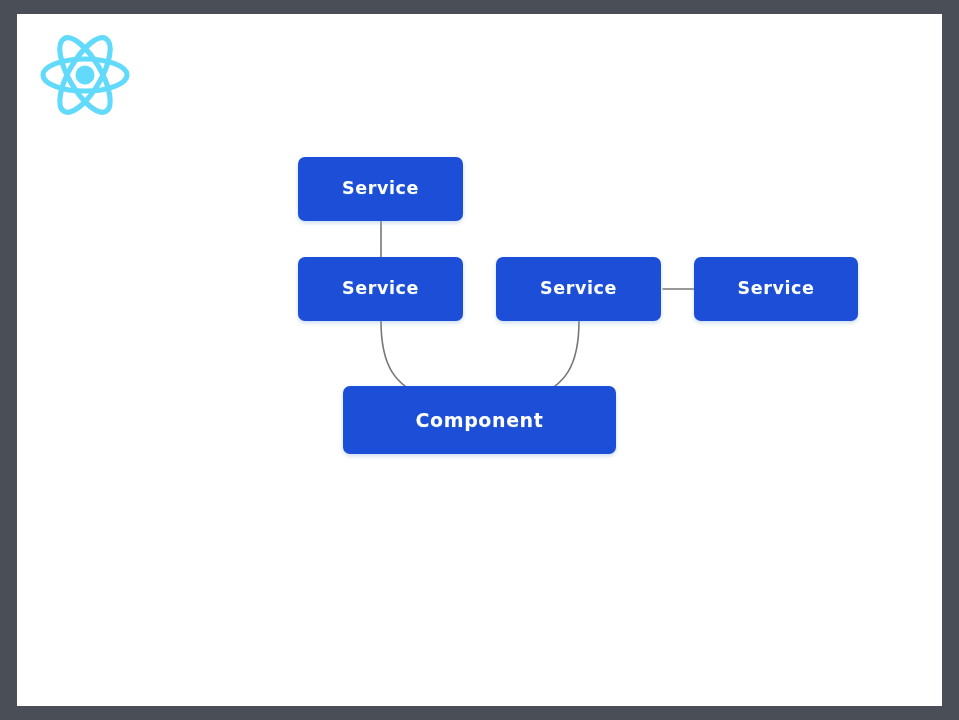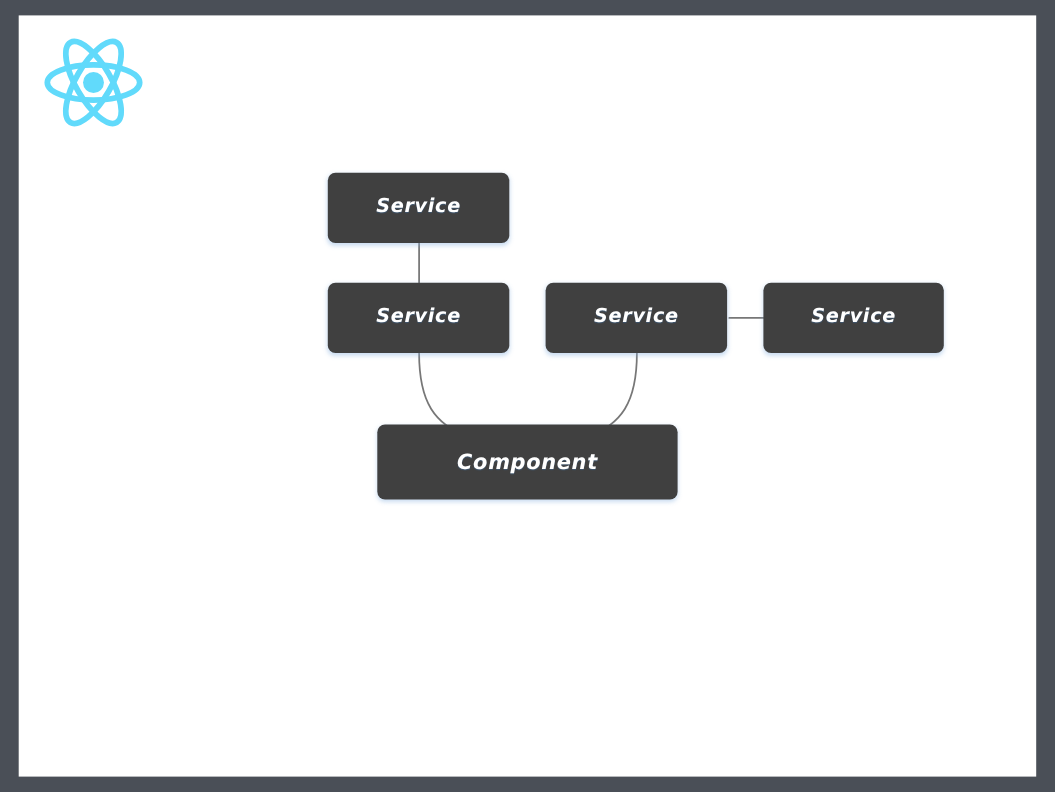--- a/index.html
+++ b/index.html
@@ -52,27 +52,26 @@
     position: absolute;
     left: 0;
     top: 0;
     width: 925px;
     height: 692px;
     pointer-events: none;
   }
   .node {
     position: absolute;
     box-sizing: border-box;
-    background: #404040;
+    background: #1d4ed8;
     border-radius: 7px;
     display: flex;
     align-items: center;
     justify-content: center;
     box-shadow: 0 2px 4px rgba(140, 180, 225, 0.45);
-    font-style: italic;
   }
   .node-label {
     color: #ffffff;
     font-weight: bold;
     letter-spacing: 0.6px;
     line-height: 1;
     white-space: nowrap;
     text-shadow: 0 1px 1px rgba(60, 130, 200, 0.35);
   }
   .node-service .node-label { font-size: 17.5px; }

